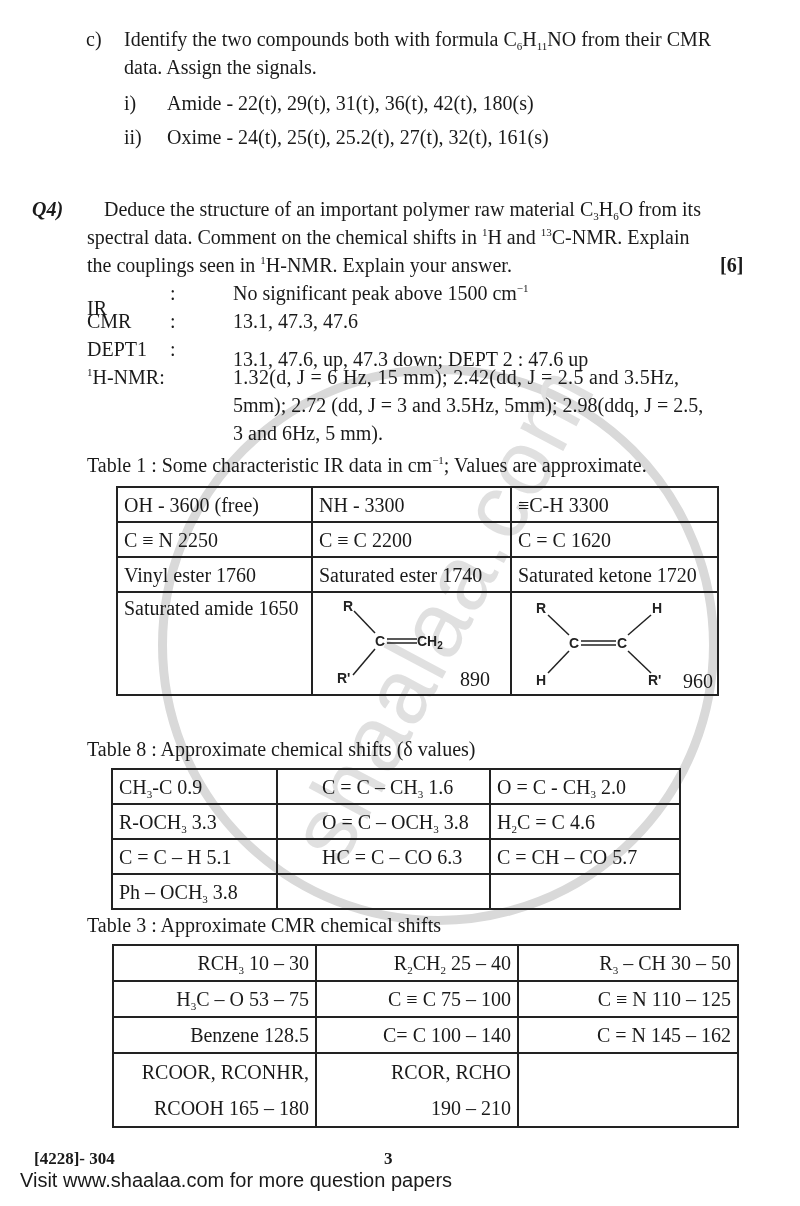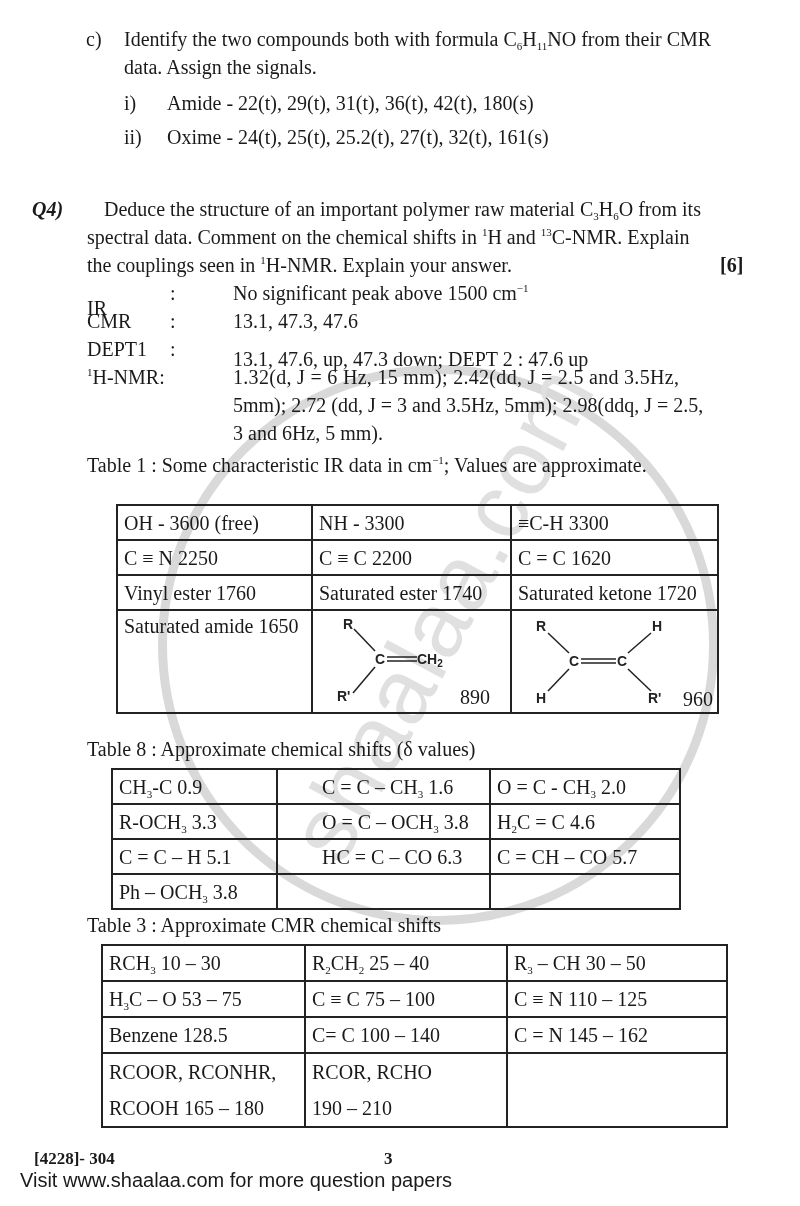--- a/index.html
+++ b/index.html
@@ -23,38 +23,38 @@
     transform-origin: center; font-family: "Liberation Sans", sans-serif;
     font-size: 92px; color: #e0e0e0; letter-spacing: 2px; pointer-events: none;
   }
 
   
   table.grid { position: absolute; border-collapse: collapse; background: transparent; }
   table.grid td {
     border: 2px solid #222; padding: 0 6px; font-size: 20px; line-height: 1.1;
     vertical-align: middle; white-space: nowrap;
   }
-  #t1 { left: 116px; top: 504px; }
+  #t1 { left: 116px; top: 486px; }
   #t1 td { height: 33px; }
   #t1 td.c1 { width: 181px; }
   #t1 td.c2 { width: 185px; }
   #t1 td.c3 { width: 193px; }
   #t1 tr.tall td { height: 97px; vertical-align: top; padding-top: 4px; }
   .struct-cell { position: relative; }
   .struct-cell svg { position: absolute; left: 0; top: 0; }
   .struct-num { position: absolute; right: 20px; bottom: 4px; }
   .struct-num2 { position: absolute; right: 4px; bottom: 2px; }
 
   #t2 { left: 111px; top: 768px; }
   #t2 td { height: 33px; }
   #t2 td.c1 { width: 151px; }
   #t2 td.c2 { width: 213px; padding-left: 44px; box-sizing: border-box; }
   #t2 td.c3 { width: 176px; }
 
-  #t3 { left: 101px; top: 944px; }
+  #t3 { left: 112px; top: 944px; text-align: right; }
   #t3 td { height: 34px; }
   #t3 td.c1 { width: 189px; }
   #t3 td.c2 { width: 188px; }
   #t3 td.c3 { width: 206px; }
   #t3 tr.last td { height: 72px; line-height: 36px; vertical-align: top; }
 
   .bold { font-weight: bold; }
   .q-label { font-weight: bold; font-style: italic; }
   .footer-site { font-family: "Liberation Sans", sans-serif; font-size: 20px; }
 </style>

